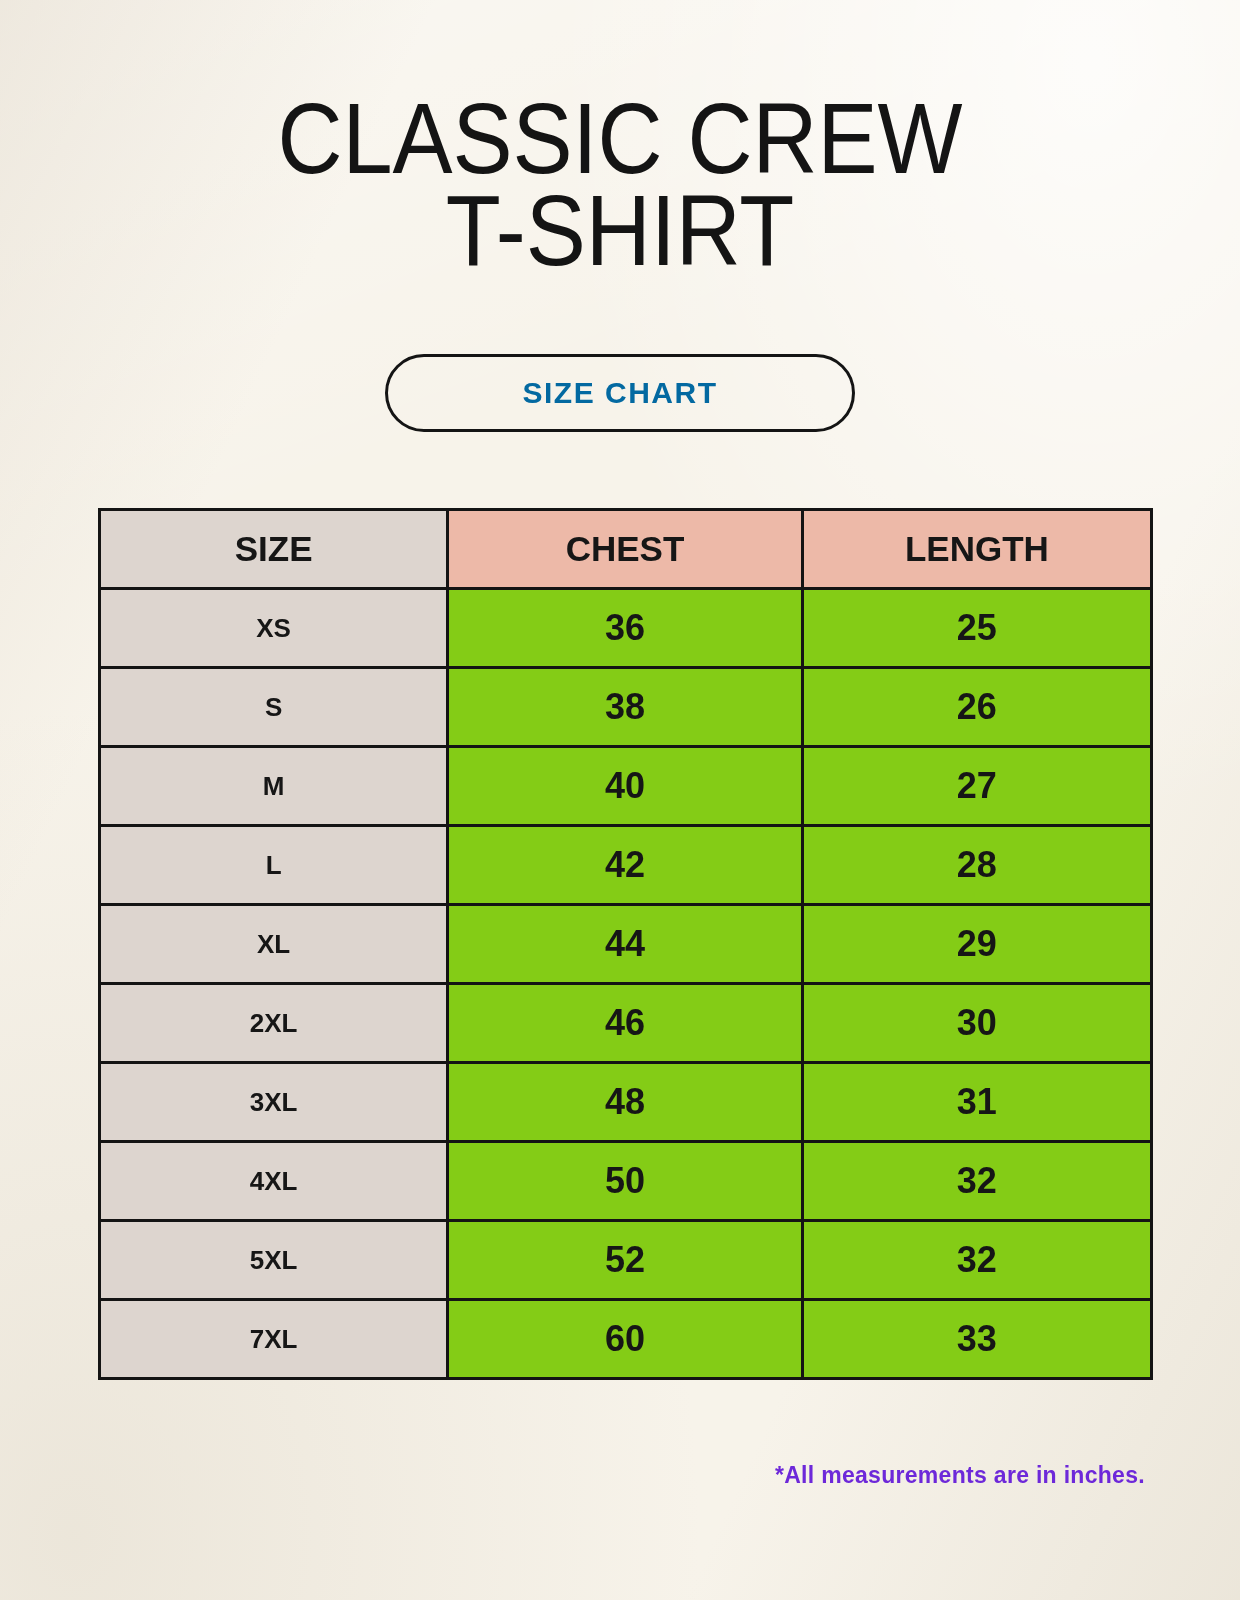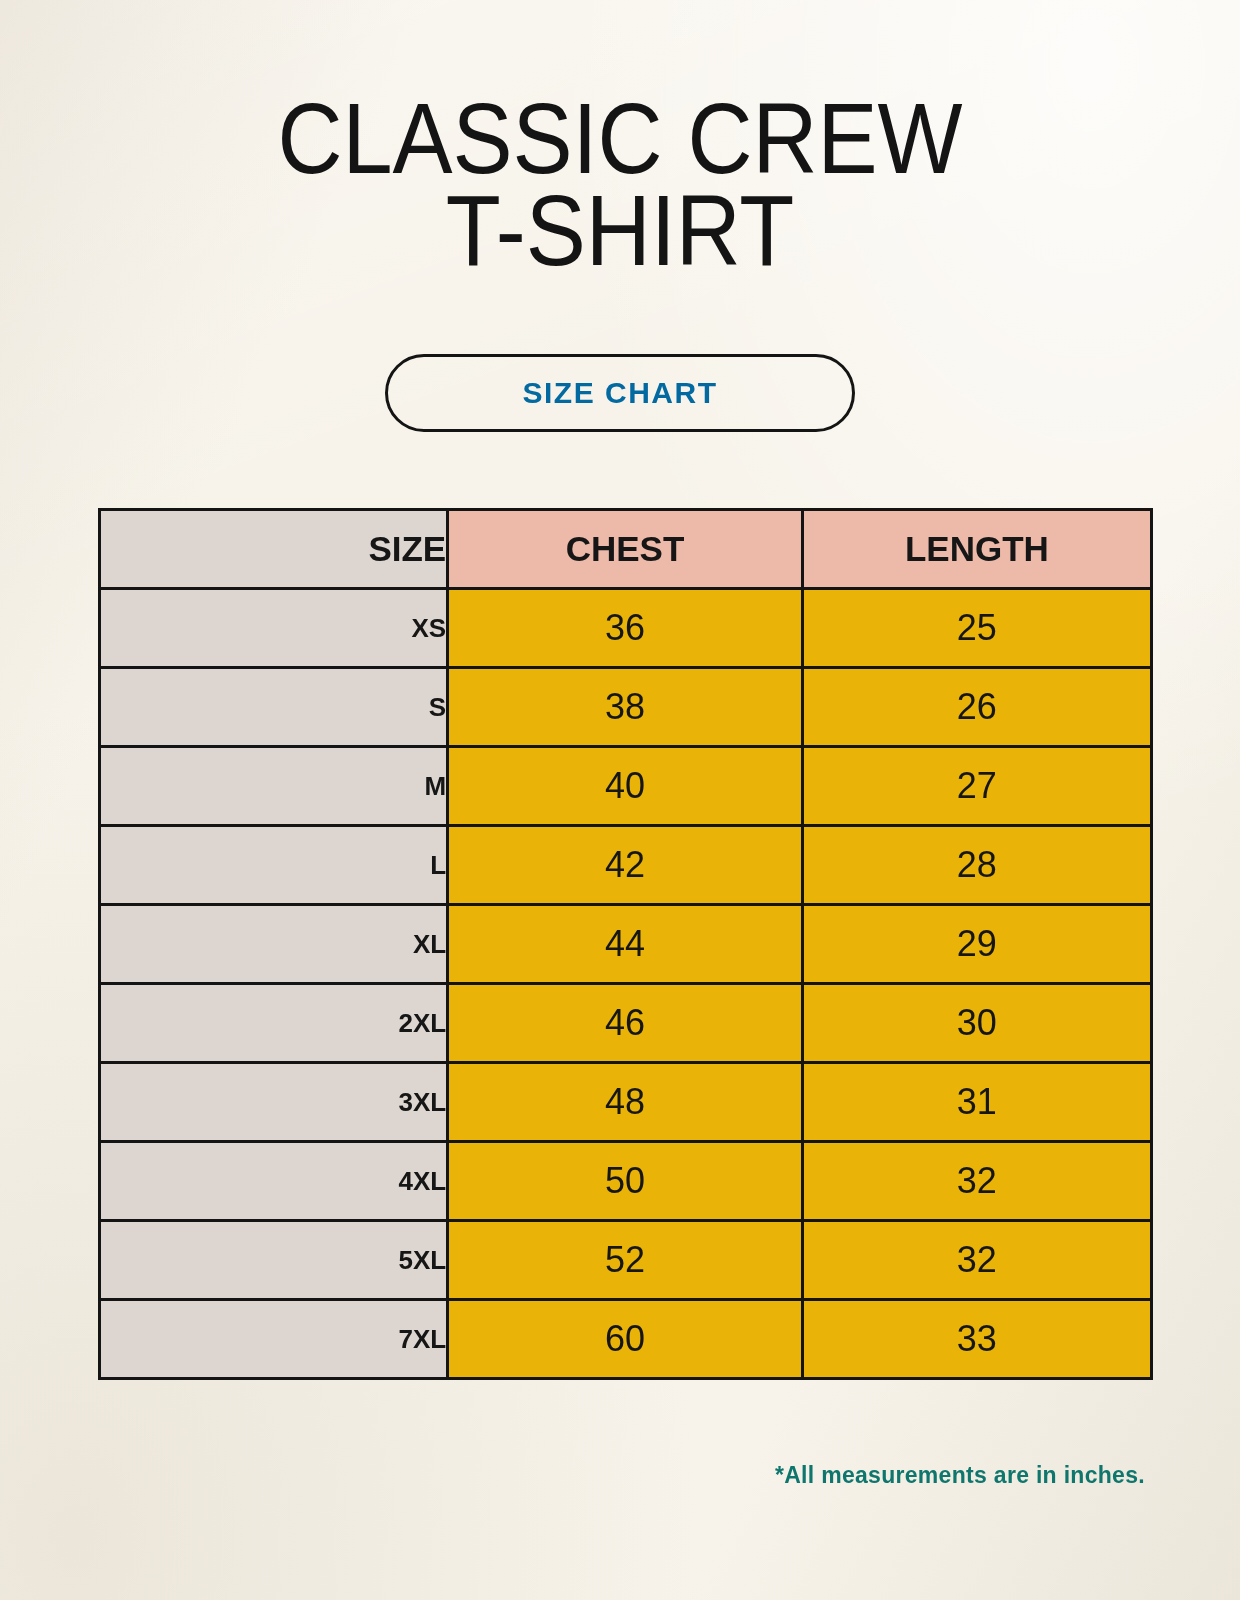--- a/index.html
+++ b/index.html
@@ -85,42 +85,41 @@
   .size-table col.c1 { width: 33.1%; }
   .size-table col.c2 { width: 33.7%; }
   .size-table col.c3 { width: 33.2%; }
   .size-table thead th {
     font-size: 35px;
     font-weight: 700;
   }
   .size-table thead th.size-head,
   .size-table tbody th {
     background: #ddd5cf;
-    text-align: right;
   }
   .size-table thead th.measure-head {
     background: #edb9a8;
   }
   .size-table tbody th {
     font-size: 26px;
     font-weight: 700;
   }
   .size-table tbody td {
-    background: #eab308;
+    background: #84cc16;
     font-size: 36px;
-    font-weight: 400;
+    font-weight: 700;
   }
 
   .footnote {
     position: absolute;
     top: 1462px;
     right: 95px;
     font-size: 23px;
     font-weight: 700;
-    color: #0f766e;
+    color: #6d28d9;
     text-align: right;
     letter-spacing: 0.3px;
   }
 </style>
 </head>
 <body>
 
 <div class="bg-texture"></div>
 
 <div class="title-block">

